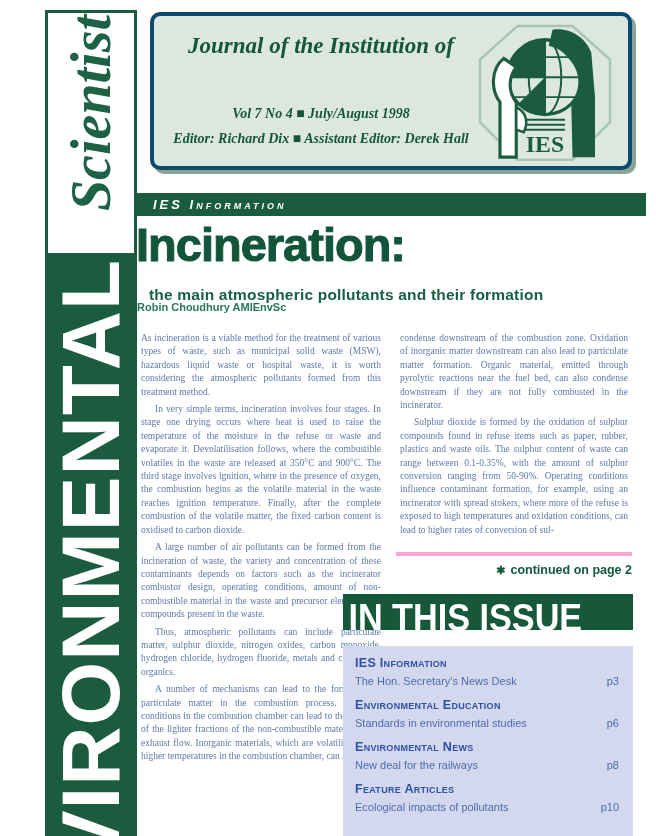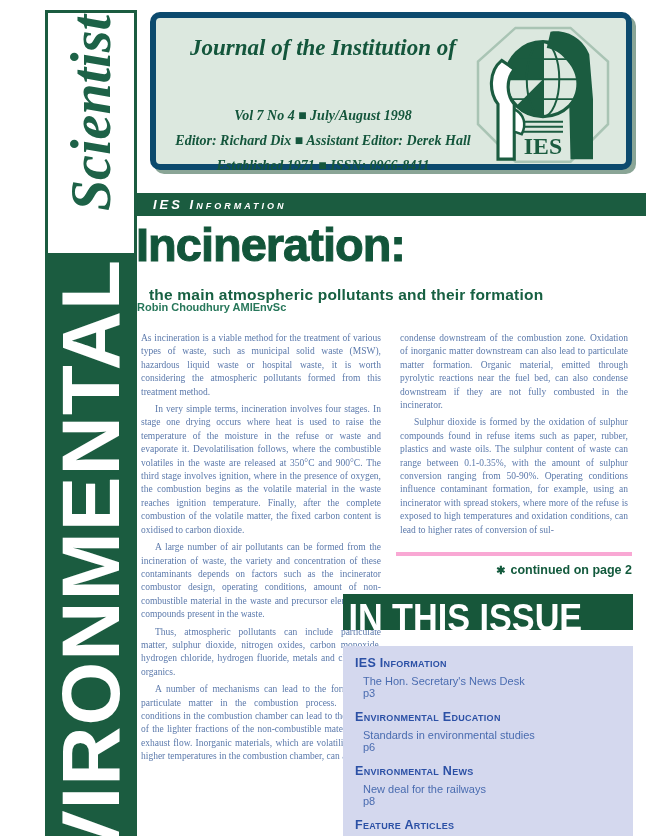--- a/index.html
+++ b/index.html
@@ -14,21 +14,21 @@
   .vwrap{position:absolute;left:50%;top:50%;display:flex;align-items:center;justify-content:flex-end;}
   .scientist-box .vwrap{width:240px;height:86px;transform:translate(-50%,-50%) rotate(-90deg);}
   .env-box .vwrap{width:574px;height:92px;transform:translate(-50%,-50%) rotate(-90deg);}
   .scientist-text{font-family:"Liberation Serif",serif;font-style:italic;font-weight:bold;
                   font-size:56px;color:#1d6247;white-space:nowrap;padding-right:2px;}
   .env-text{font-family:"Liberation Sans",sans-serif;font-weight:bold;font-size:82px;
             color:#ffffff;white-space:nowrap;letter-spacing:1px;line-height:1;}
 
   
   .journal-box{position:absolute;left:150px;top:12px;width:482px;height:158px;
-               background:#dce8df;border:6px solid #0c4a6e;border-radius:10px;
+               background:#dce8df;border:4px solid #0c4a6e;border-radius:10px;
                box-shadow:4px 4px 0 #8aa596;box-sizing:border-box;}
   .journal-title{position:absolute;left:14px;top:16px;width:306px;text-align:center;
                  font-family:"Liberation Serif",serif;font-style:italic;font-weight:bold;
                  font-size:23px;line-height:1.25;color:#14563c;}
   .journal-meta{position:absolute;left:14px;top:90px;width:306px;text-align:center;
                 font-family:"Liberation Serif",serif;font-style:italic;font-weight:bold;
                 font-size:14px;color:#14563c;}
   .journal-meta div{margin-bottom:9px;}
   .logo-wrap{position:absolute;right:8px;top:6px;width:150px;height:144px;}
 
@@ -66,21 +66,21 @@
              background:#17573a;color:#ffffff;overflow:hidden;}
   .issue-box span{display:inline-block;font-weight:bold;font-size:38px;line-height:49px;
                   white-space:nowrap;letter-spacing:0px;transform:scaleX(.9);
                   transform-origin:left center;padding-left:6px;}
   .contents-panel{position:absolute;left:343px;top:646px;width:290px;height:190px;
                   background:#d4d8ee;box-sizing:border-box;padding:10px 14px 0 12px;}
   .toc-heading{font-weight:bold;font-variant:small-caps;font-size:12.5px;
                color:#2b50a5;letter-spacing:.3px;margin-top:11px;}
   .toc-heading:first-child{margin-top:0;}
   .toc-row{display:flex;justify-content:space-between;align-items:baseline;
-           font-size:11px;color:#4a6cb0;margin-top:5px;flex-direction:column;}
+           font-size:11px;color:#4a6cb0;margin-top:5px;}
   .toc-page{margin-left:8px;}
 </style>
 </head>
 <body>
 
 <div class="page">
 
   <div class="scientist-box">
     <div class="vwrap">
       <span class="scientist-text">Scientist</span>
@@ -92,21 +92,20 @@
     </div>
   </div>
 
   <header class="journal-box">
     <div class="journal-title">
       <div>Journal of the Institution of</div>
     </div>
     <div class="journal-meta">
       <div>Vol 7 No 4 ■ July/August 1998</div>
       <div>Editor: Richard Dix ■ Assistant Editor: Derek Hall</div>
-      <div>Established 1971 ■ ISSN: 0966-8411</div>
     </div>
     <div class="logo-wrap">
       <svg width="150" height="144" viewBox="0 0 120 115">
 
         <polygon points="38,3 82,3 112,30 112,80 82,110 38,110 8,80 8,30" fill="none" stroke="#a9c4b4" stroke-width="2"></polygon>
 
         <circle cx="60" cy="44" r="30" fill="#dce8df" stroke="#1b5c40" stroke-width="2.5"></circle>
         <path d="M60,14 A30,30 0 0,0 30,44 L60,44 Z" fill="#1b5c40"></path>
         <path d="M60,44 L60,74 A30,30 0 0,1 38,66 Z" fill="#1b5c40"></path>
         <ellipse cx="60" cy="44" rx="13" ry="30" fill="none" stroke="#1b5c40" stroke-width="1.6"></ellipse>

